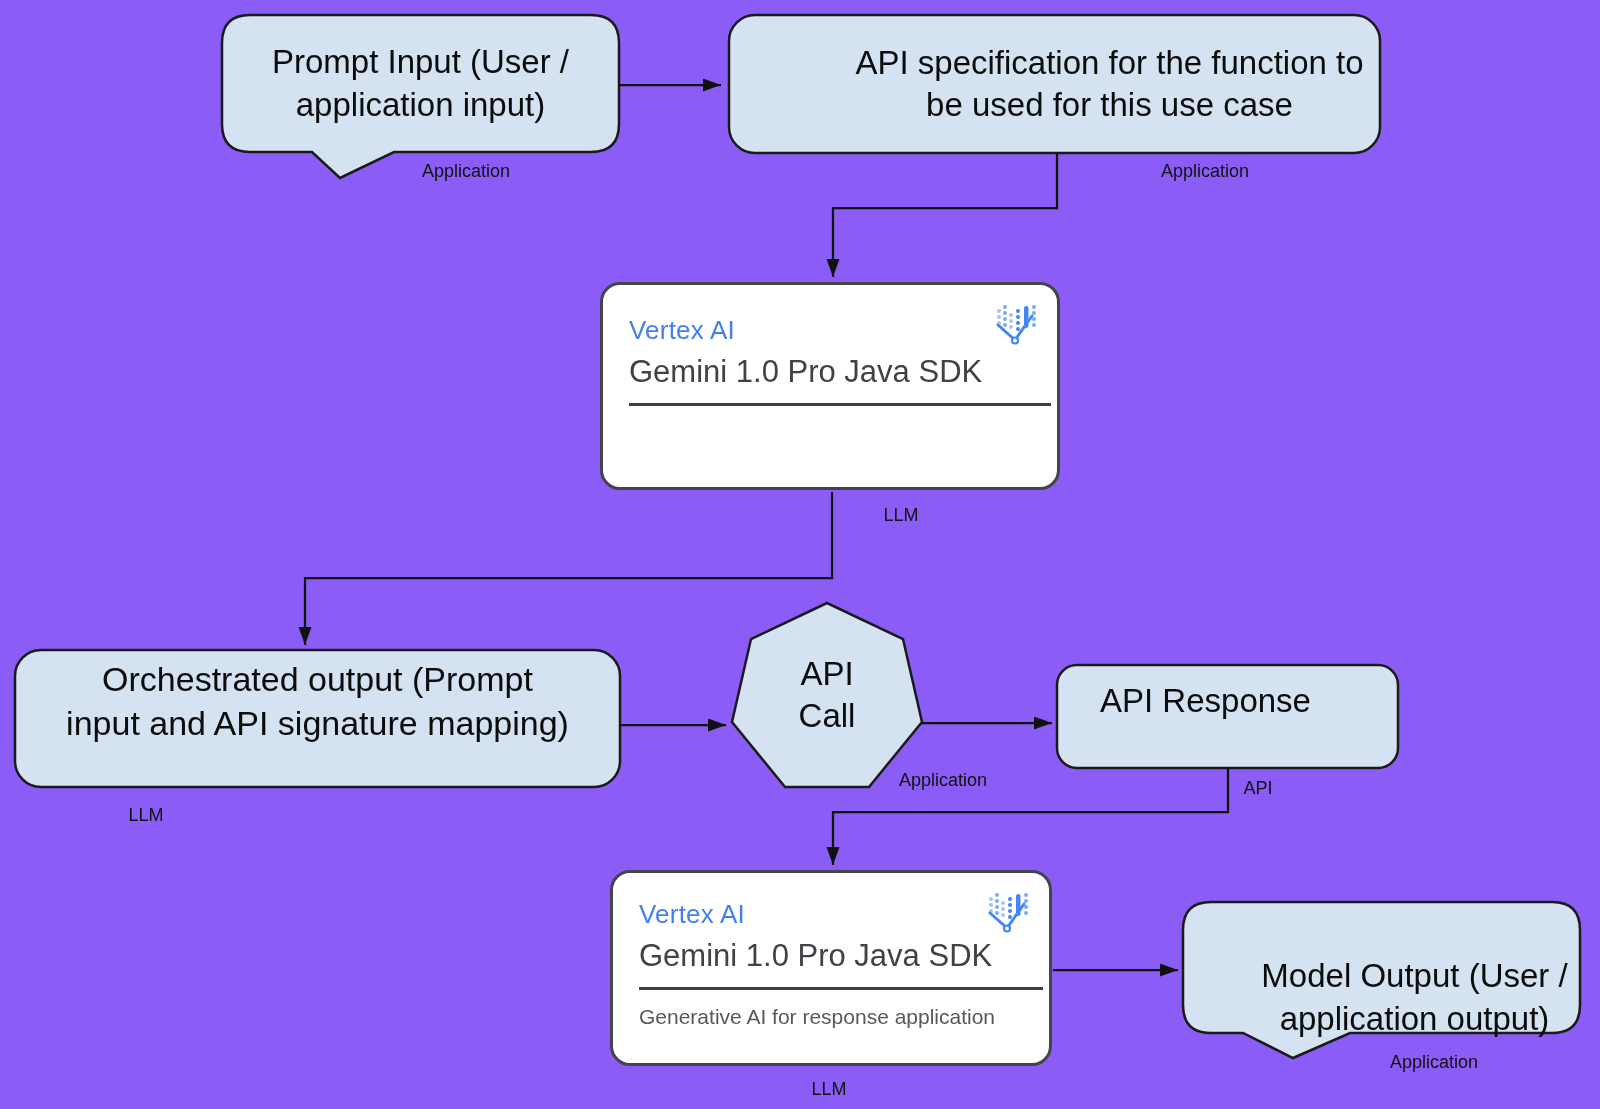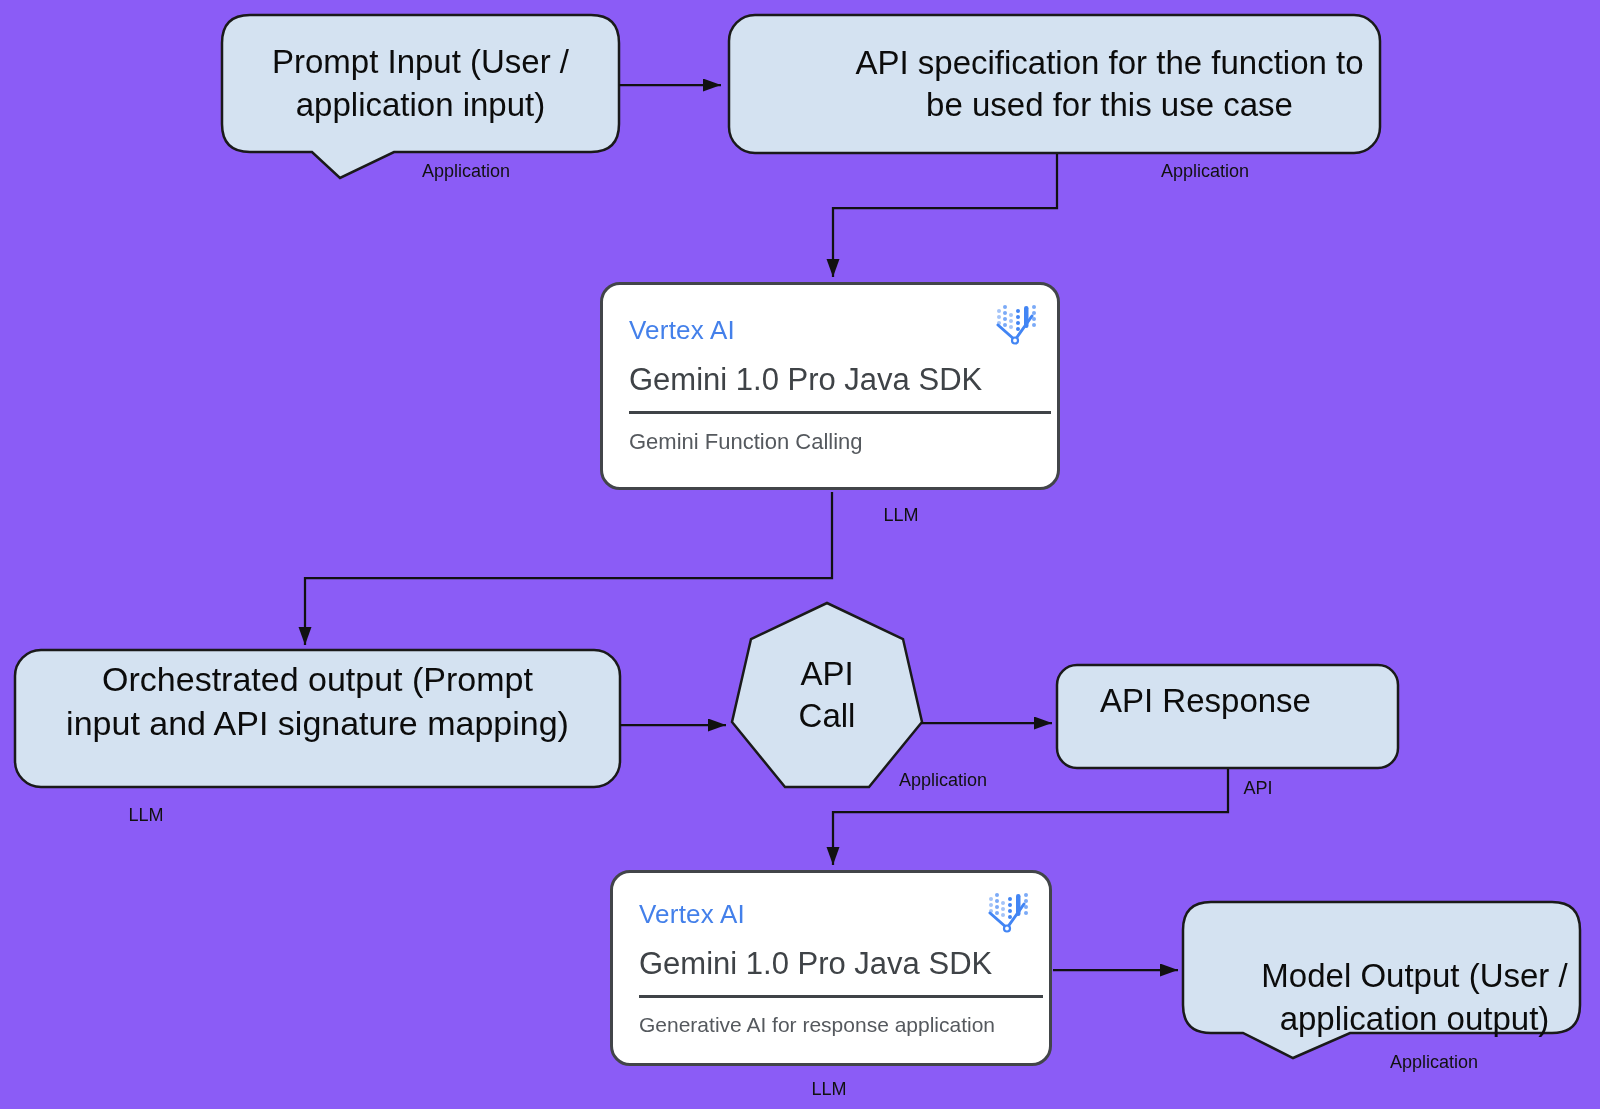--- a/index.html
+++ b/index.html
@@ -50,21 +50,21 @@
   }
   .card-product {
     font-size: 26px;
     font-weight: 500;
     color: #4480ea;
     letter-spacing: 0.2px;
   }
   .card-title {
     font-size: 31px;
     color: #3f4347;
-    margin-top: 16px;
+    margin-top: 8px;
     white-space: nowrap;
   }
   .card-rule {
     border-top: 3px solid #3f4347;
     margin-top: 13px;
   }
   .card-sub {
     font-size: 22px;
     color: #55595e;
     margin-top: 15px;
@@ -125,21 +125,20 @@
 
   <div class="node-text" style="left:1057px; top:650px; width:297px; height:103px;">API Response</div>
 
   <div class="node-text" style="left:1183px; top:932px; width:463px; height:131px;">Model Output (User /
 application output)</div>
 
   <div class="vertex-card" style="left:600px; top:282px; width:460px; height:208px;">
     <div class="card-product">Vertex AI</div>
     <div class="card-title">Gemini 1.0 Pro Java SDK</div>
     <div class="card-rule"></div>
-    <div class="card-sub">Gemini Function Calling</div>
     <svg class="card-icon" viewBox="0 0 48 48">
       <g fill="#a5c4f8">
         <circle cx="8" cy="10" r="2"></circle>
           <circle cx="8" cy="16" r="2"></circle>
           <circle cx="8" cy="22" r="2"></circle>
         <circle cx="20" cy="14" r="2"></circle>
           <circle cx="20" cy="20" r="2"></circle>
           <circle cx="20" cy="26" r="2"></circle>
       </g>
       <g fill="#7baaf7">

